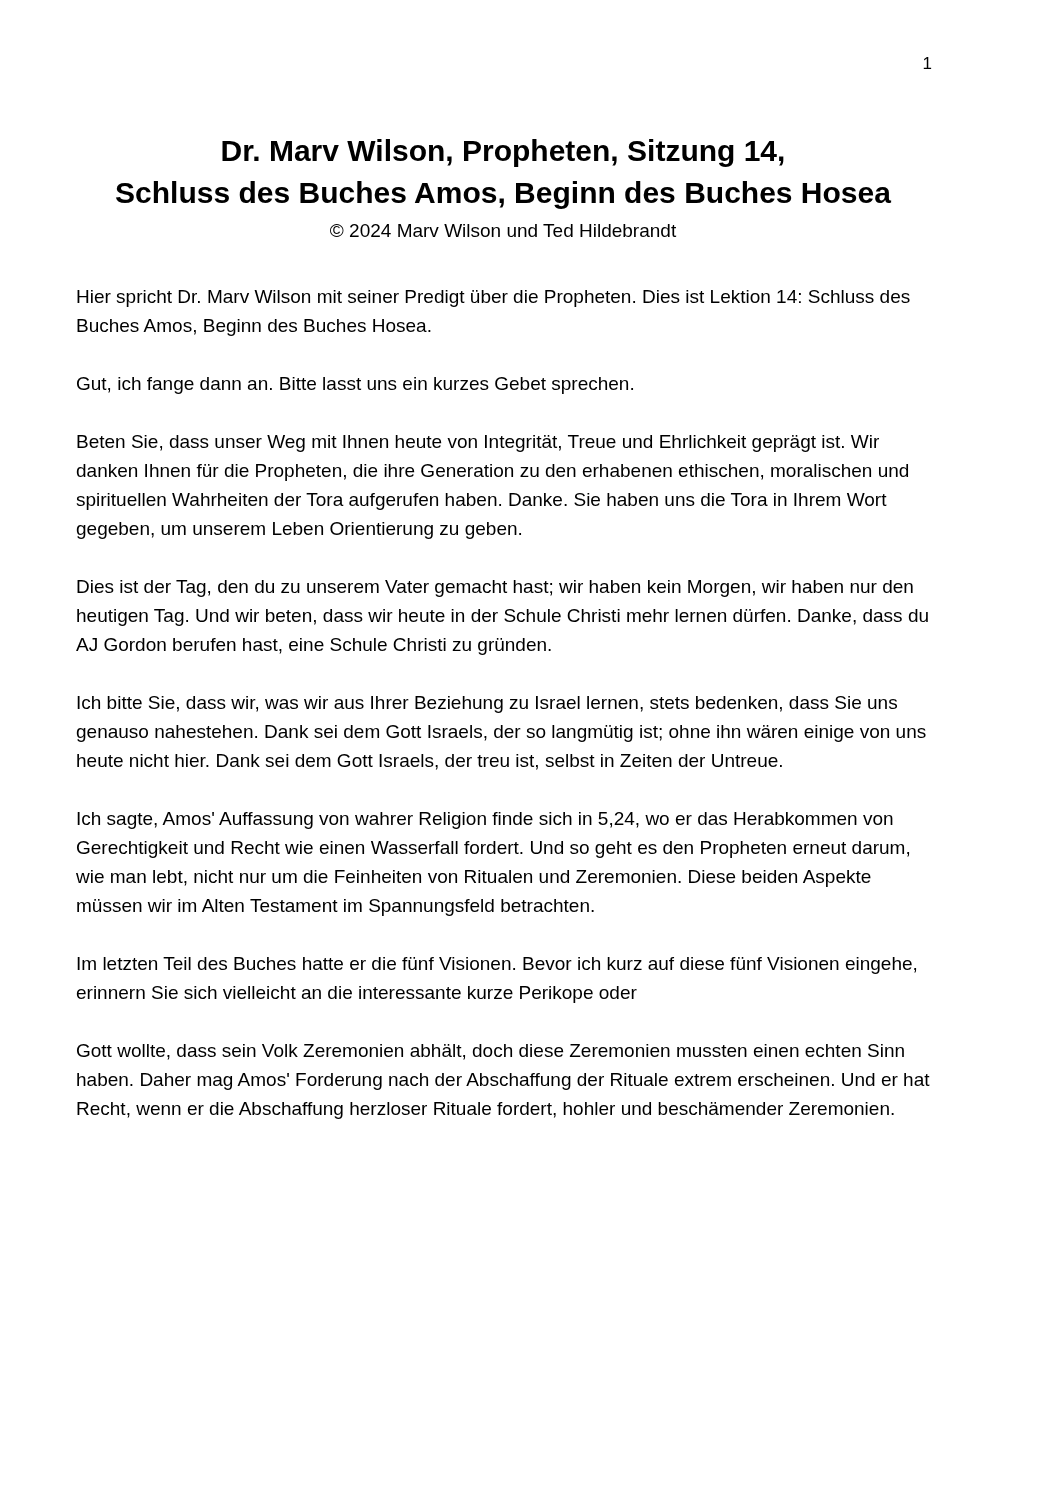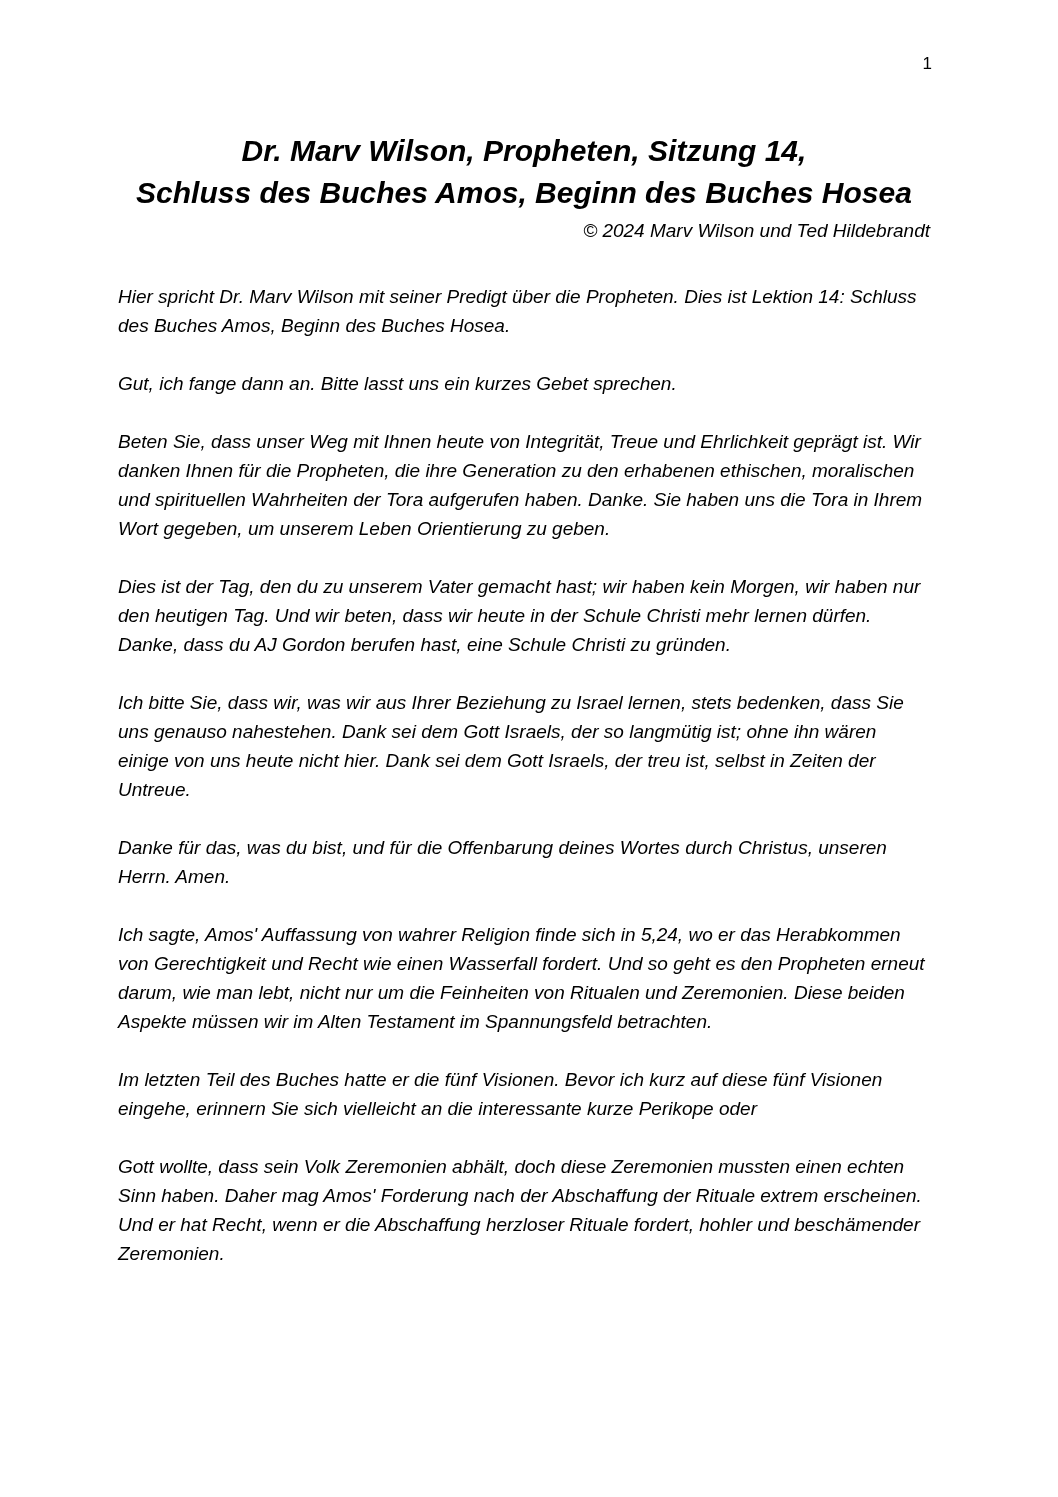--- a/index.html
+++ b/index.html
@@ -20,34 +20,33 @@
   .page-number {
     position: absolute;
     top: 55px;
     right: 126px;
     font-size: 17px;
     line-height: 1;
     color: #000000;
   }
   .content {
     box-sizing: border-box;
-    padding: 130px 128px 0 118px;
-    font-style: italic;
+    padding: 130px 128px 0 76px;
   }
   .doc-title {
     margin: 0;
     text-align: center;
     font-size: 30px;
     font-weight: bold;
     line-height: 1.4;
     color: #000000;
   }
   .copyright {
     margin: 6px 0 40px 0;
-    text-align: right;
+    text-align: center;
     font-size: 19px;
     font-weight: normal;
     color: #000000;
   }
   .body-text p {
     margin: 10px 0 29px 0;
     font-size: 19px;
     line-height: 29px;
     text-align: left;
     color: #000000;
@@ -68,21 +67,20 @@
     </h1>
 
     <div class="copyright">© 2024 Marv Wilson und Ted Hildebrandt</div>
 
     <div class="body-text">
       <p>Hier spricht Dr. Marv Wilson mit seiner Predigt über die Propheten. Dies ist Lektion 14: Schluss des Buches Amos, Beginn des Buches Hosea.</p>
       <p>Gut, ich fange dann an. Bitte lasst uns ein kurzes Gebet sprechen.</p>
       <p>Beten Sie, dass unser Weg mit Ihnen heute von Integrität, Treue und Ehrlichkeit geprägt ist. Wir danken Ihnen für die Propheten, die ihre Generation zu den erhabenen ethischen, moralischen und spirituellen Wahrheiten der Tora aufgerufen haben. Danke. Sie haben uns die Tora in Ihrem Wort gegeben, um unserem Leben Orientierung zu geben.</p>
       <p>Dies ist der Tag, den du zu unserem Vater gemacht hast; wir haben kein Morgen, wir haben nur den heutigen Tag. Und wir beten, dass wir heute in der Schule Christi mehr lernen dürfen. Danke, dass du AJ Gordon berufen hast, eine Schule Christi zu gründen.</p>
       <p>Ich bitte Sie, dass wir, was wir aus Ihrer Beziehung zu Israel lernen, stets bedenken, dass Sie uns genauso nahestehen. Dank sei dem Gott Israels, der so langmütig ist; ohne ihn wären einige von uns heute nicht hier. Dank sei dem Gott Israels, der treu ist, selbst in Zeiten der Untreue.</p>
-      <p>Danke für das, was du bist, und für die Offenbarung deines Wortes durch Christus, unseren Herrn. Amen.</p>
       <p>Ich sagte, Amos' Auffassung von wahrer Religion finde sich in 5,24, wo er das Herabkommen von Gerechtigkeit und Recht wie einen Wasserfall fordert. Und so geht es den Propheten erneut darum, wie man lebt, nicht nur um die Feinheiten von Ritualen und Zeremonien. Diese beiden Aspekte müssen wir im Alten Testament im Spannungsfeld betrachten.</p>
       <p>Im letzten Teil des Buches hatte er die fünf Visionen. Bevor ich kurz auf diese fünf Visionen eingehe, erinnern Sie sich vielleicht an die interessante kurze Perikope oder</p>
       <p>Gott wollte, dass sein Volk Zeremonien abhält, doch diese Zeremonien mussten einen echten Sinn haben. Daher mag Amos' Forderung nach der Abschaffung der Rituale extrem erscheinen. Und er hat Recht, wenn er die Abschaffung herzloser Rituale fordert, hohler und beschämender Zeremonien.</p>
     </div>
 
   </div>
 
 </div>
 
 </body></html>

